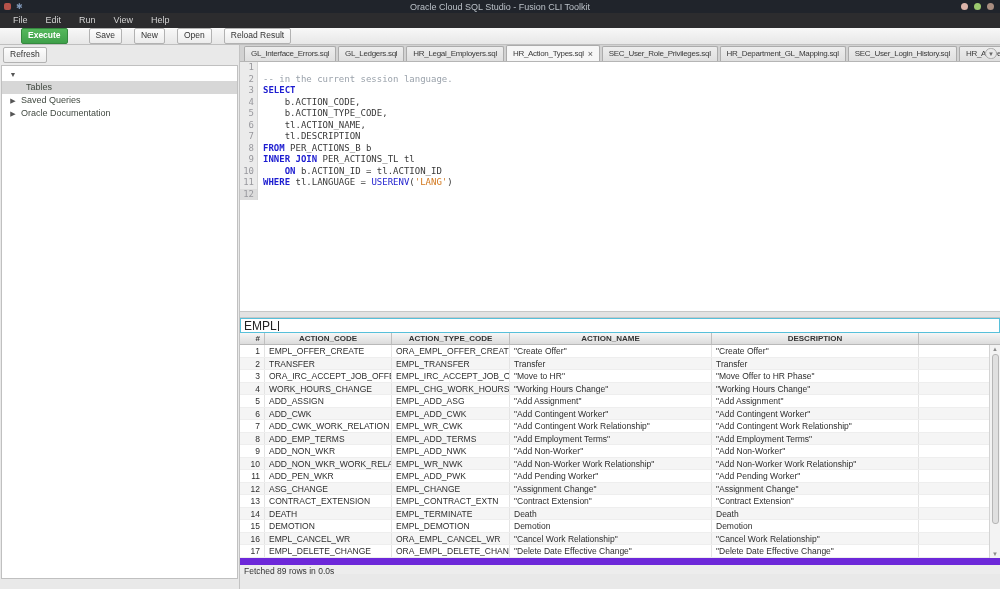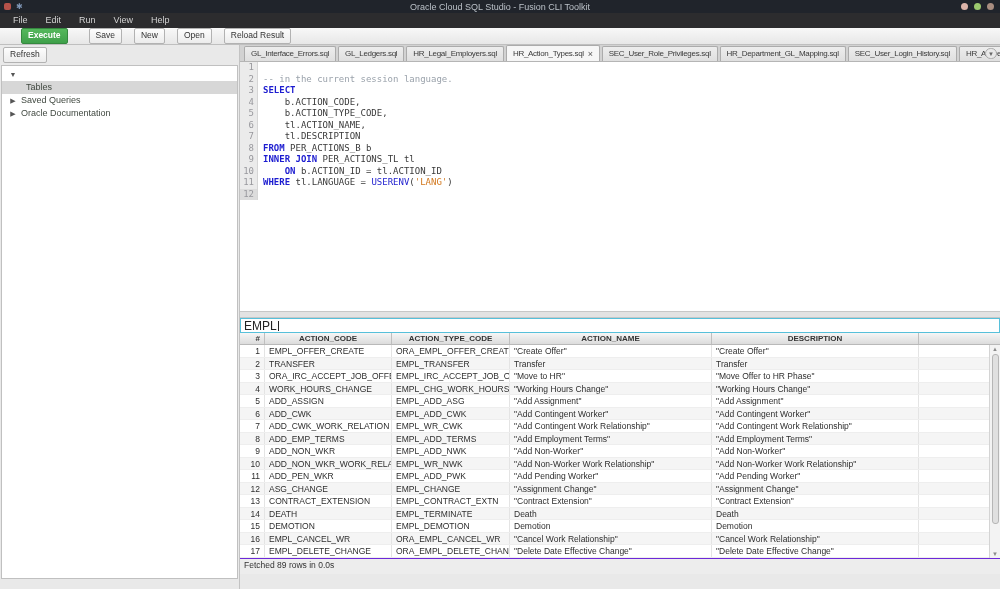--- a/index.html
+++ b/index.html
@@ -83,21 +83,21 @@
   .cell { font-size:8.5px; color:#2e2e2e; padding-left:4px; border-right:1px solid #e4e4e4; overflow:hidden; white-space:nowrap; }
   .c0 { width:25px; text-align:right; padding-right:4px; padding-left:0; }
   .c1 { width:127px; } .c2 { width:118px; } .c3 { width:202px; } .c4 { width:207px; }
   .cf { flex:1; border-right:none; }
   .vscroll { position:absolute; top:12px; right:0; bottom:0; width:11px; background:#f3f3f3; border-left:1px solid #d4d4d4; display:flex; flex-direction:column; align-items:center; }
   .vs-arrow { font-size:6px; color:#8a8a8a; line-height:8px; height:8px; }
   .vs-thumb { flex:0 0 auto; width:7px; height:170px; background:#e0e0e0; border:1px solid #b6b6b6; border-radius:3px; margin-top:1px; }
   .vs-spacer { flex:1; }
 
   
-  .statusbar { height:16px; background:#ededed; border-top:1px solid #6d28d9; font-size:8.5px; color:#333; line-height:12px; padding-left:4px; }
+  .statusbar { height:16px; background:#ededed; border-top:7px solid #6d28d9; font-size:8.5px; color:#333; line-height:12px; padding-left:4px; }
 </style>
 </head>
 <body>
 
 <div class="titlebar">
   <div class="tb-icons">
     <span class="tb-dot"></span>
     <span class="tb-gear">✱</span>
   </div>
   <div class="tb-title">Oracle Cloud SQL Studio - Fusion CLI Toolkit</div>

